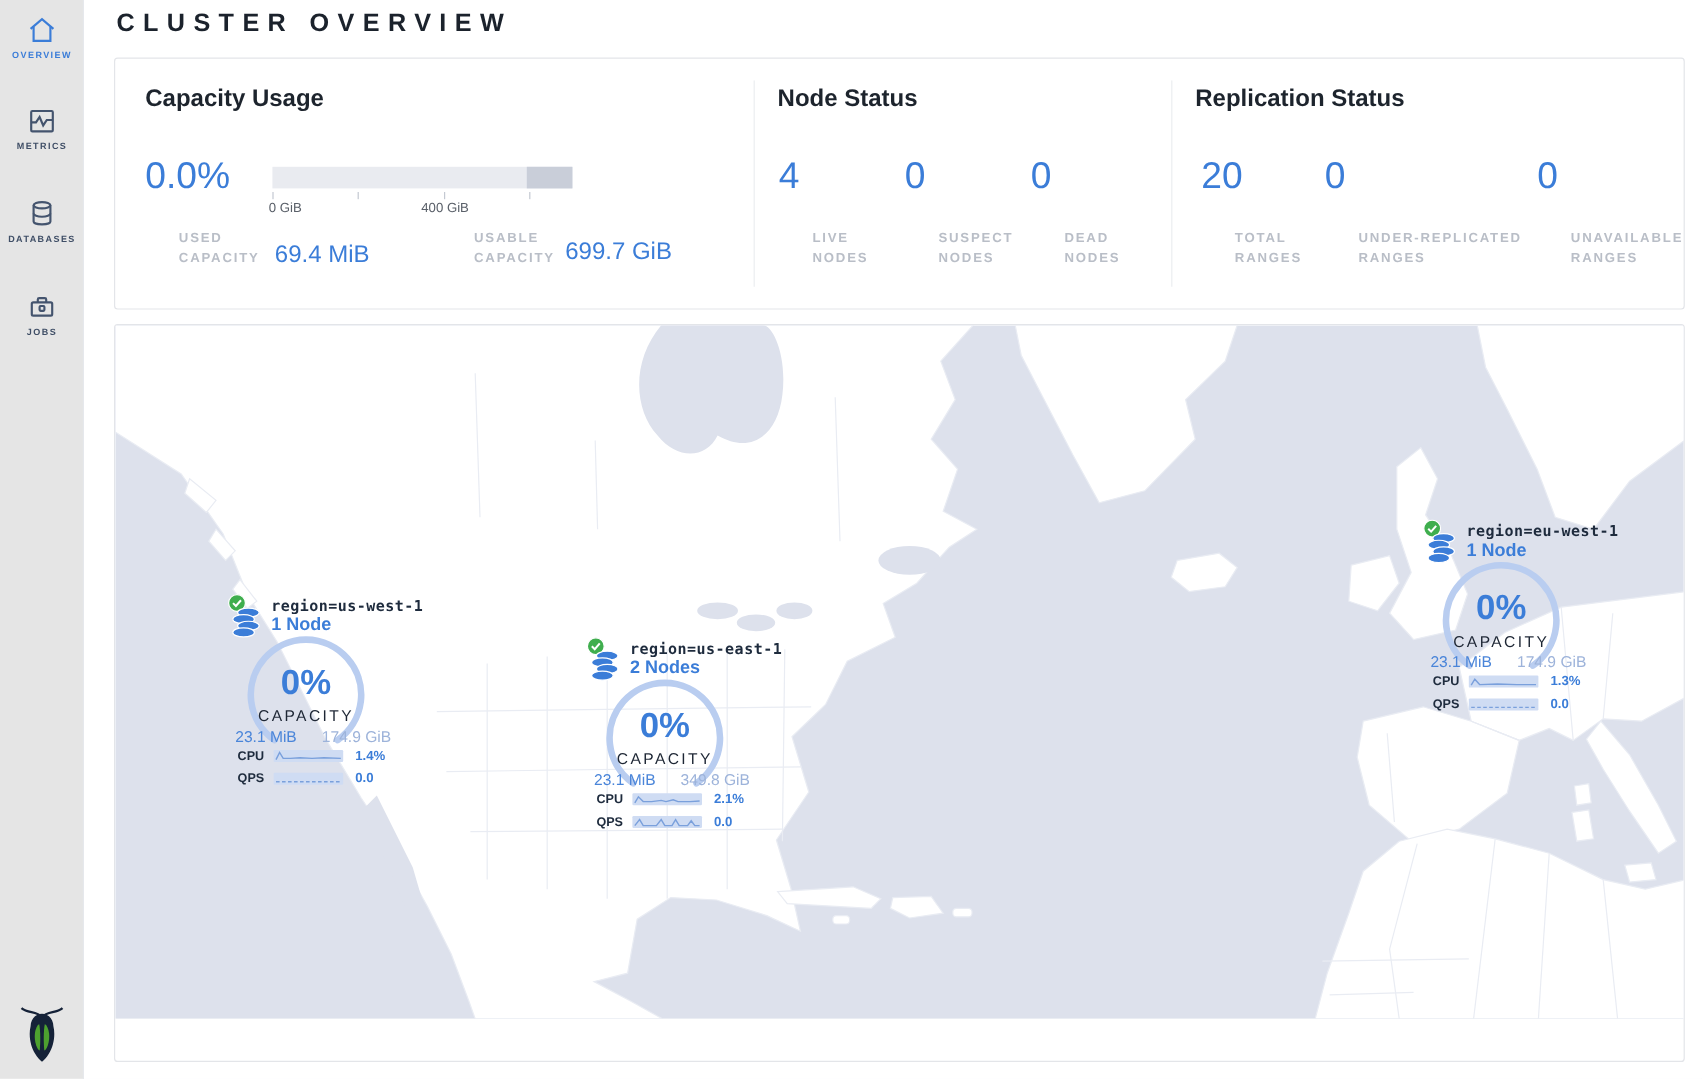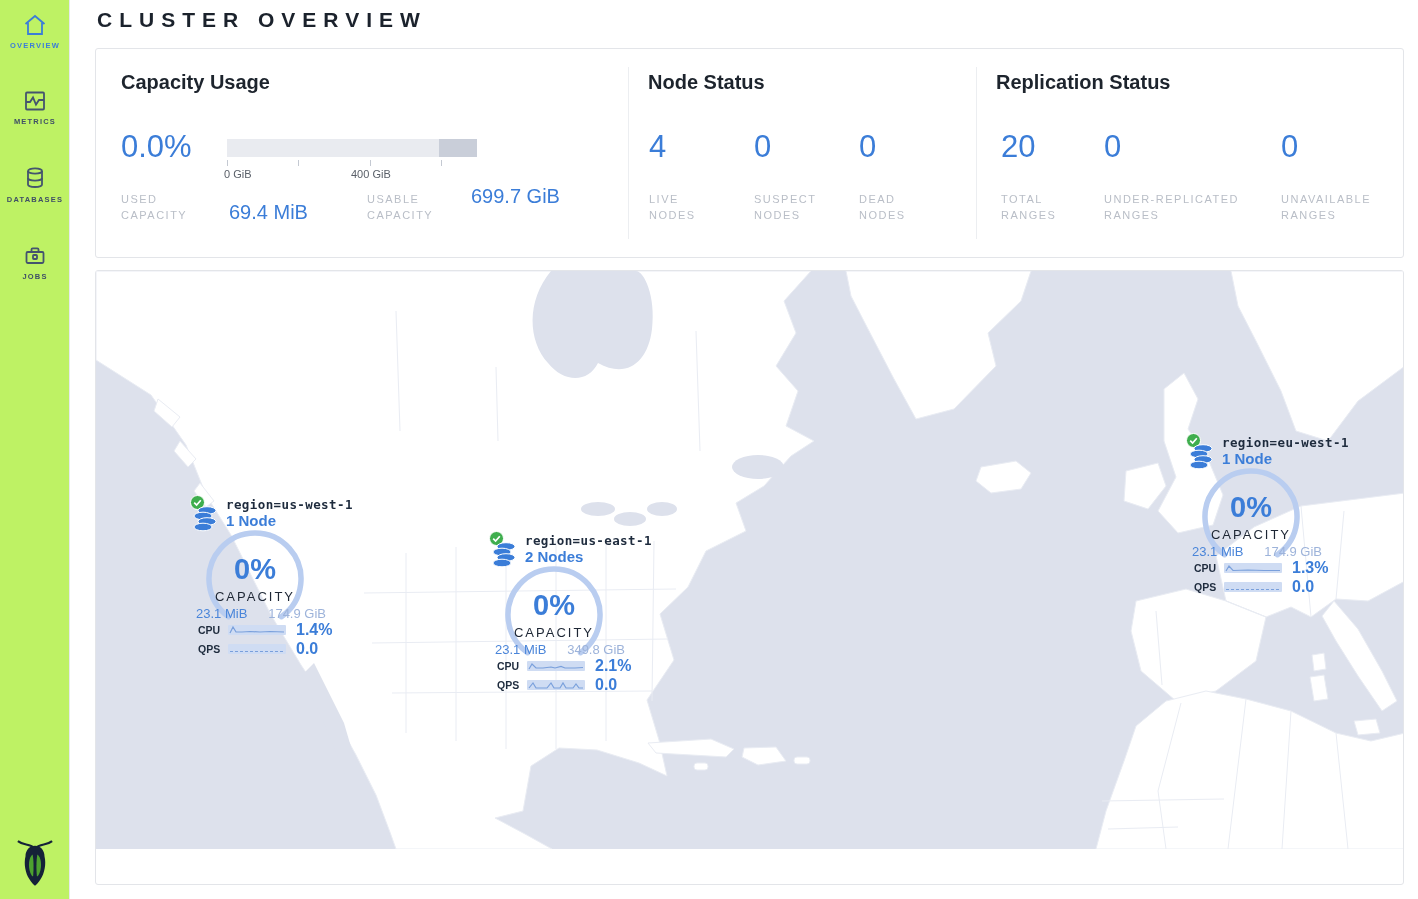--- a/index.html
+++ b/index.html
@@ -1,21 +1,21 @@
 <!DOCTYPE html>
 <html><head>
 <meta charset="utf-8">
 <style>
   * { margin:0; padding:0; box-sizing:border-box; }
   html,body { width:1418px; height:899px; overflow:hidden; background:#fff;
     font-family:"Liberation Sans", sans-serif; }
 
   
   .sidebar { position:absolute; left:0; top:0; width:70px; height:899px;
-    background:#bef264; border-right:1px solid #e6e8ec; z-index:30; }
+    background:#e5e5e5; border-right:1px solid #e6e8ec; z-index:30; }
   .nav-item { width:70px; text-align:center; cursor:pointer; }
   .nav-item .lbl { display:block; font-size:7.5px; font-weight:bold;
     letter-spacing:1.2px; color:#3f4e66; margin-top:5px; }
   .nav-item.active .lbl { color:#3b7dd8; }
   .nav-item svg { display:block; margin:0 auto; }
   .ni1{ margin-top:14px } .ni2{ margin-top:40px } .ni3{ margin-top:40px } .ni4{ margin-top:40px }
   .logo { position:absolute; bottom:8px; left:16px; }
 
   
   .page-title { position:absolute; left:97px; top:8px; font-size:21px; font-weight:700;
@@ -24,22 +24,22 @@
   
   .panel { position:absolute; background:#fff; border:1px solid #e3e5e9; border-radius:3px; }
   .summary { left:95px; top:48px; width:1309px; height:210px; }
   .sec-title { position:absolute; font-size:20px; font-weight:700; color:#1d242d; }
   .divider { position:absolute; top:18px; bottom:18px; width:1px; background:#eceef1; }
   .bignum { position:absolute; font-size:31px; color:#3b7dd8; }
   .cap-bar { position:absolute; left:131px; top:90px; width:250px; height:18px; background:#e9ebf0; }
   .cap-bar .seg { position:absolute; right:0; top:0; width:38px; height:18px; background:#c9ced9; }
   .tick { position:absolute; top:111px; width:1px; height:6px; background:#c4c9d2; }
   .tick-lbl { position:absolute; top:119px; font-size:11px; color:#5a6069; }
-  .mini-lbl { position:absolute; font-size:11px; font-weight:normal; letter-spacing:1.5px;
-    color:#b9bec7; line-height:16px; }
+  .mini-lbl { position:absolute; font-size:11px; font-weight:bold; letter-spacing:1.5px;
+    color:#b9bec7; line-height:16px;margin-left:28px; }
   .mini-val { position:absolute; font-size:20px; color:#3b7dd8; }
 
   
   .mapwrap { left:95px; top:270px; width:1309px; height:615px; overflow:hidden; }
   .map-bar { position:relative; height:36px; border-bottom:1px solid #e4e6ea; background:#fff; z-index:20; }
   .caps { font-size:12.5px; font-weight:bold; letter-spacing:1.8px; }
   .view-ctl { position:absolute; left:25px; top:10px; cursor:pointer; }
   .view-ctl .k { color:#7e8694; } .view-ctl .v { color:#3b7dd8; margin-left:8px; }
   .caret { display:inline-block; font-size:9px; color:#3b7dd8; margin-left:6px; transform:translateY(-1px); }
   .crumb { position:absolute; left:50%; transform:translateX(-50%); top:10px; color:#2a3342; cursor:pointer; }
@@ -61,21 +61,21 @@
     font-size:29px; font-weight:bold; color:#3b7dd8; }
   .m-caplbl { position:absolute; left:0; top:60px; width:110px; text-align:center;
     font-size:13px; font-weight:normal; letter-spacing:2px; color:#1d2634; }
   .m-minmax { position:absolute; left:14px; top:113px; width:130px; display:flex;
     justify-content:space-between; font-size:13px; }
   .m-min { color:#4a85d9; } .m-max { color:#9db3da; }
   .m-row { position:absolute; left:16px; width:145px; height:14px; display:flex; align-items:center; }
   .m-row .rl { width:30px; font-size:10.5px; font-weight:bold; color:#1e2b3d; }
   .m-row .spark { width:58px; height:10px; background:#cfdcf3; border-radius:1px; position:relative; }
   .m-row .spark svg { position:absolute; left:0; top:0; }
-  .m-row .rv { margin-left:10px; font-size:16px; font-weight:bold; color:#3b7dd8; }
+  .m-row .rv { margin-left:10px; font-size:11px; font-weight:bold; color:#3b7dd8; }
   .row-cpu { top:130px; } .row-qps { top:149px; }
 </style>
 </head>
 <body>
 
 <div class="sidebar">
   <div class="nav-item ni1 active">
     <span>
       <svg width="24" height="22" viewBox="0 0 24 22" fill="none" stroke="#3b7dd8" stroke-width="1.8">
         <path d="M2.5 10 L12 2 L21.5 10"></path>
@@ -132,21 +132,21 @@
     </div>
   <div class="tick" style="left:131px;"></div>
   <div class="tick" style="left:202px;"></div>
   <div class="tick" style="left:274px;"></div>
   <div class="tick" style="left:345px;"></div>
   <div class="tick-lbl" style="left:128px;">0 GiB</div>
   <div class="tick-lbl" style="left:255px;">400 GiB</div>
   <div class="mini-lbl" style="left:25px; top:142px; width:70px;">USED CAPACITY</div>
   <div class="mini-val" style="left:133px; top:152px;">69.4 MiB</div>
   <div class="mini-lbl" style="left:271px; top:142px; width:75px;">USABLE CAPACITY</div>
-  <div class="mini-val" style="left:375px; top:136px;text-align:center;">699.7 GiB</div>
+  <div class="mini-val" style="left:375px; top:150px;text-align:center;">699.7 GiB</div>
 
   <div class="divider" style="left:532px;"></div>
 
   <div class="sec-title" style="left:552px; top:22px;">Node Status</div>
   <div class="bignum" style="left:553px; top:80px;">4</div>
   <div class="bignum" style="left:658px; top:80px;">0</div>
   <div class="bignum" style="left:763px; top:80px;">0</div>
   <div class="mini-lbl" style="left:553px; top:142px; width:62px;">LIVE NODES</div>
   <div class="mini-lbl" style="left:658px; top:142px; width:72px;">SUSPECT NODES</div>
   <div class="mini-lbl" style="left:763px; top:142px; width:62px;">DEAD NODES</div>

